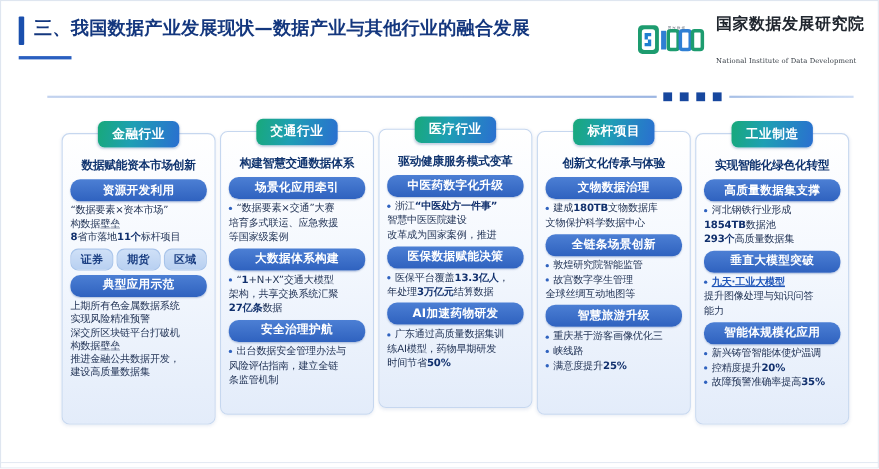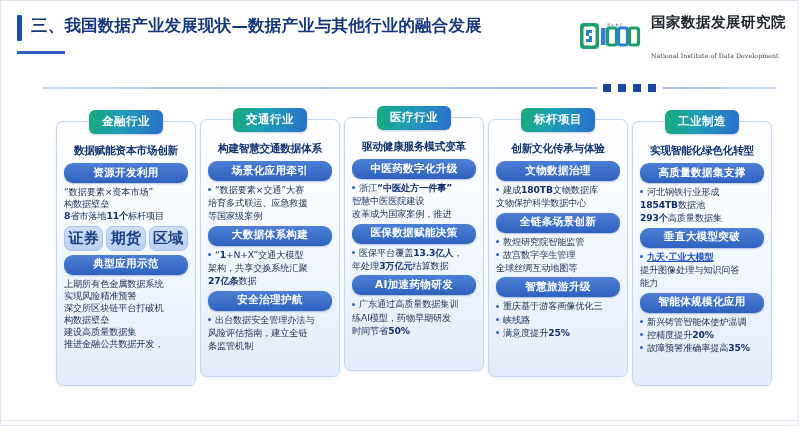--- a/index.html
+++ b/index.html
@@ -118,21 +118,21 @@
   .hl-blue{font-weight:bold;color:#1f55b8;}
 
   
   .plainline{font-size:9.2px;line-height:12px;color:#1d2f52;padding:0 2px;letter-spacing:-.15px;}
 
   .tagrow{display:flex;justify-content:space-between;gap:3px;margin:4px 2px 4px 2px;}
   .tag{
     flex:1;text-align:center;
     background:linear-gradient(180deg,#cfe0f7 0%,#b8d0f1 100%);
     border:1px solid #a8c4ea;border-radius:7px;
-    color:#1b3f83;font-size:15px;font-weight:bold;
+    color:#1b3f83;font-size:10px;font-weight:bold;
     padding:1.5px 0 2px 0;letter-spacing:.2px;
   }
 
   .footer-rule{position:absolute;left:0;bottom:4px;width:799px;height:1px;background:#e4eaf3;}
 </style>
 </head>
 <body>
 
 <div class="slide">
 
@@ -183,22 +183,22 @@
         <div class="tagrow">
           <div class="tag">证券</div>
           <div class="tag">期货</div>
           <div class="tag">区域</div>
         </div>
         <div class="pill">典型应用示范</div>
         <div class="plainline">上期所有色金属数据系统</div>
         <div class="plainline">实现风险精准预警</div>
         <div class="plainline">深交所区块链平台打破机</div>
         <div class="plainline">构数据壁垒</div>
+        <div class="plainline">推进金融公共数据开发，</div>
         <div class="plainline">建设高质量数据集</div>
-        <div class="plainline">推进金融公共数据开发，</div>
       </div>
       <div class="card c2">
         <div class="tab">交通行业</div>
         <div class="card-subtitle">构建智慧交通数据体系</div>
         <div class="pill">场景化应用牵引</div>
         <ul class="bullets">
           <li>“数据要素×交通”大赛</li>
           <li class="nodot">培育多式联运、应急救援</li>
           <li class="nodot">等国家级案例</li>
         </ul>

